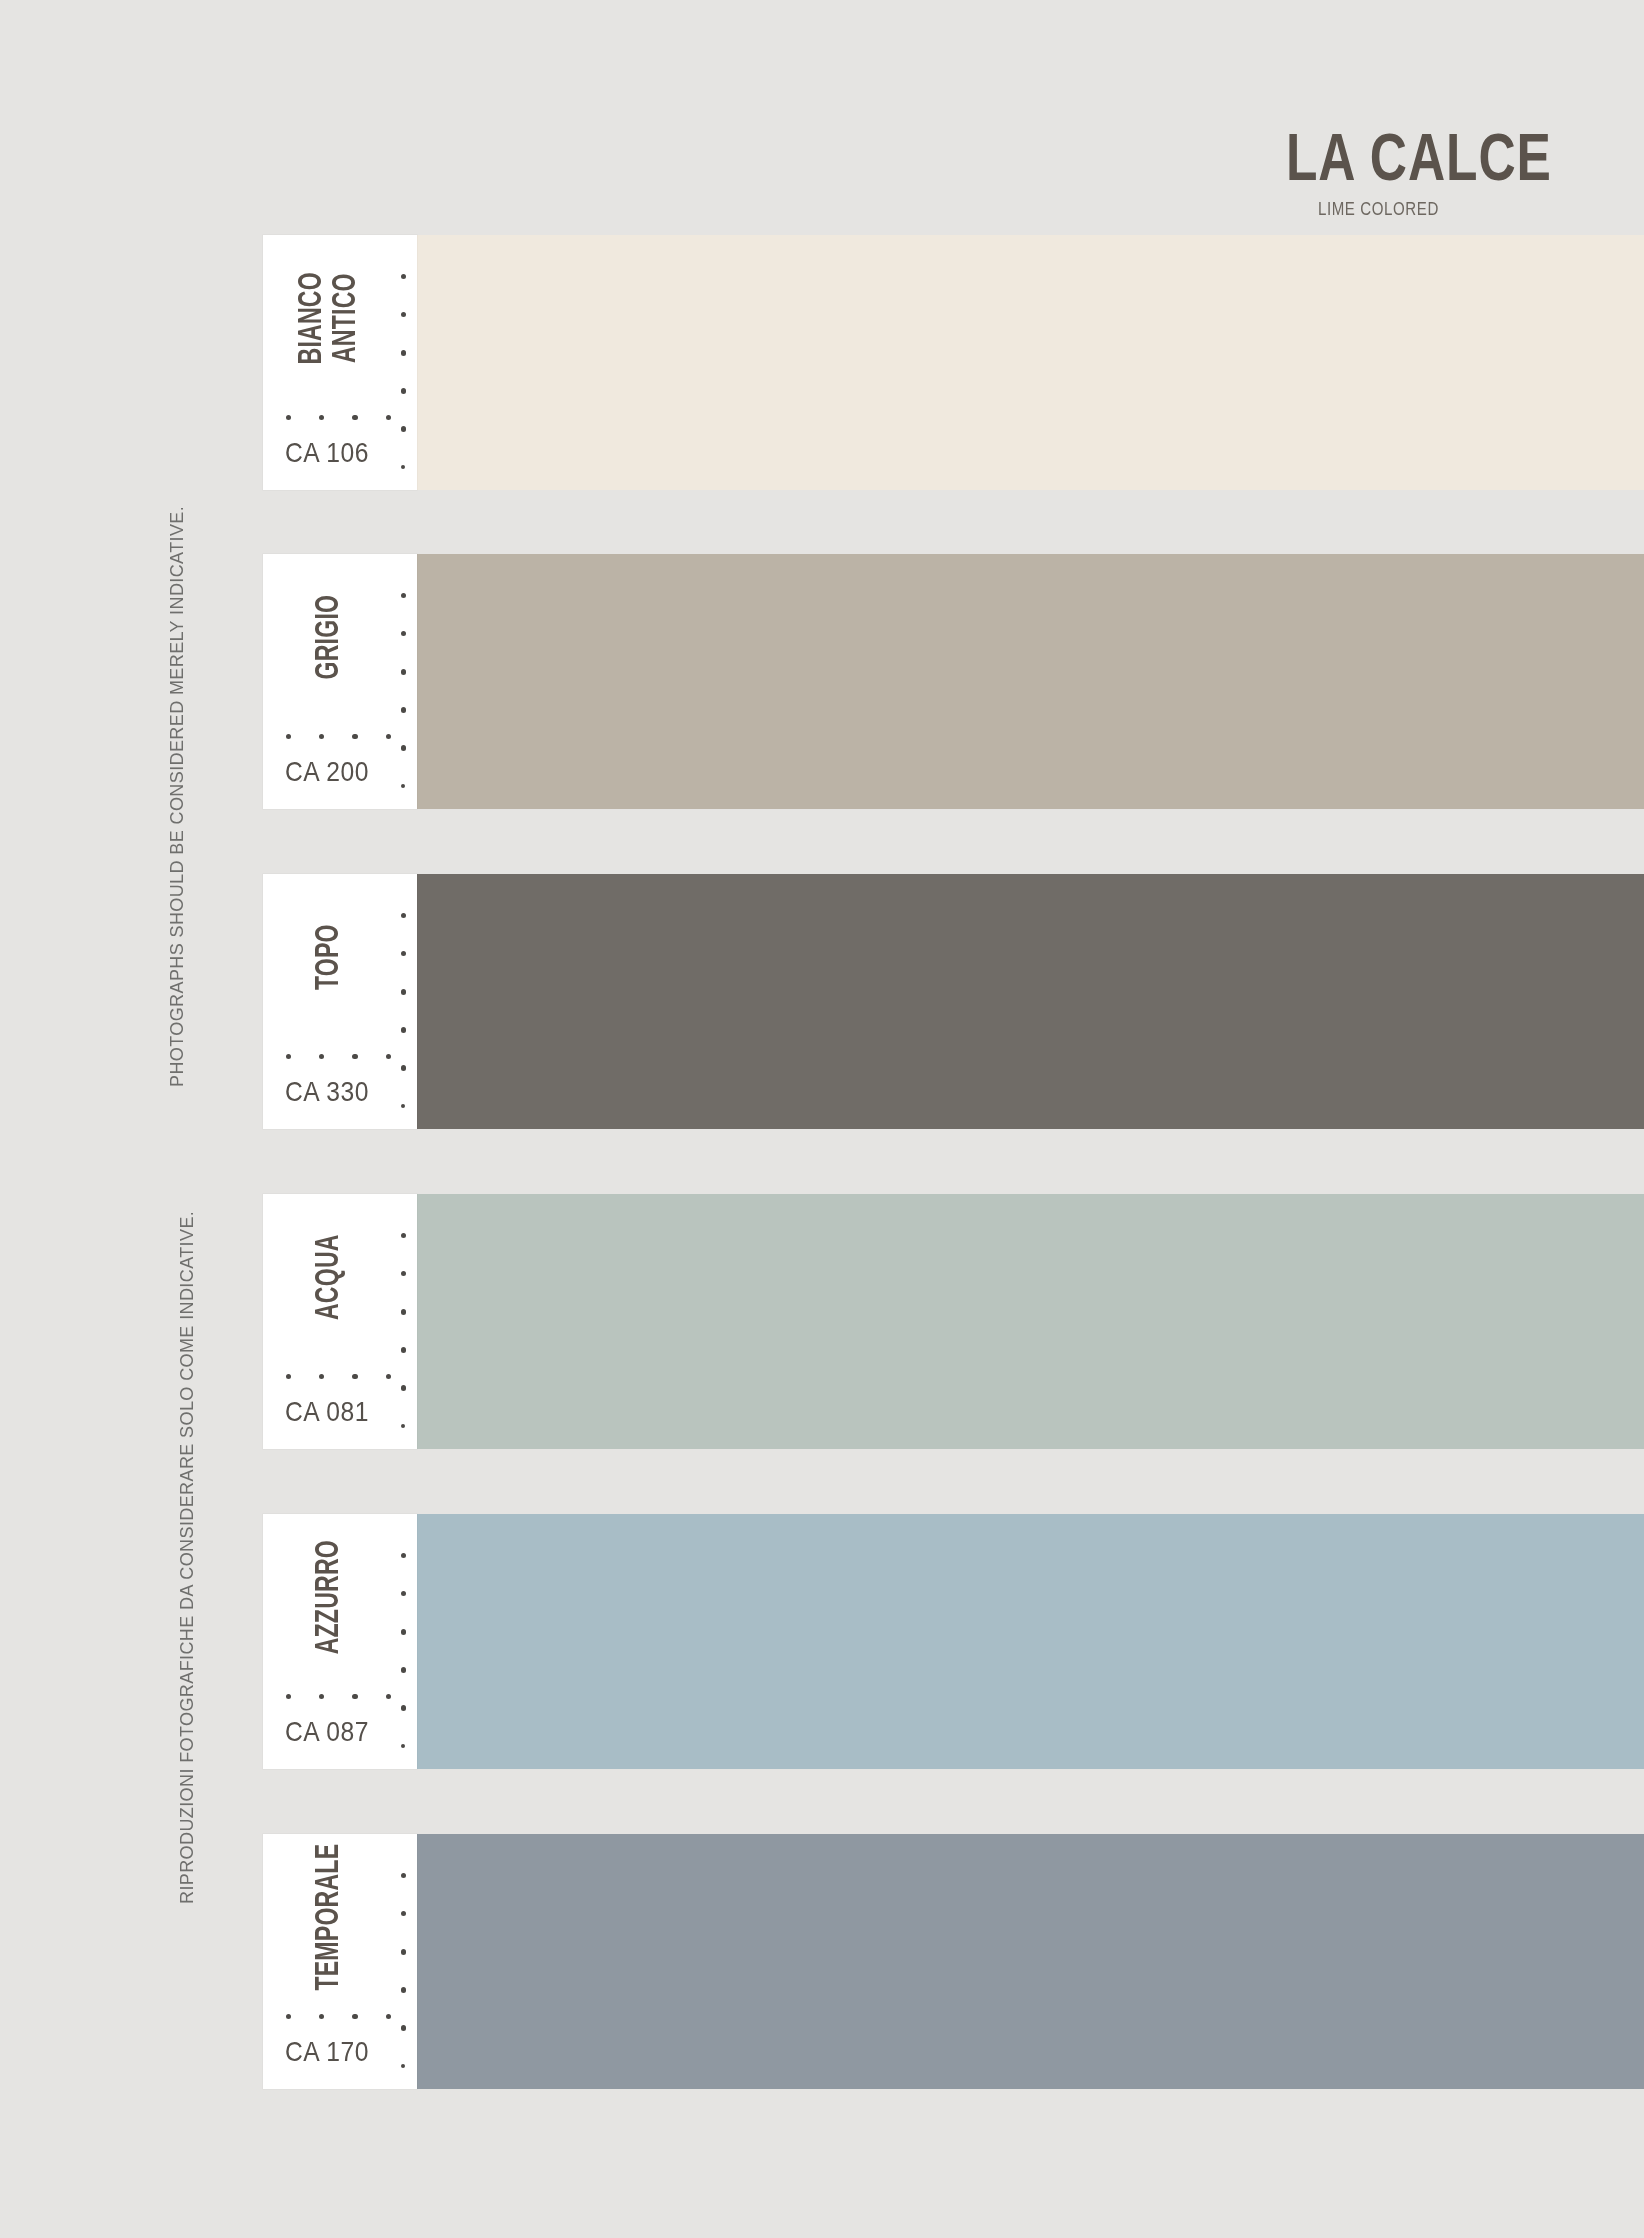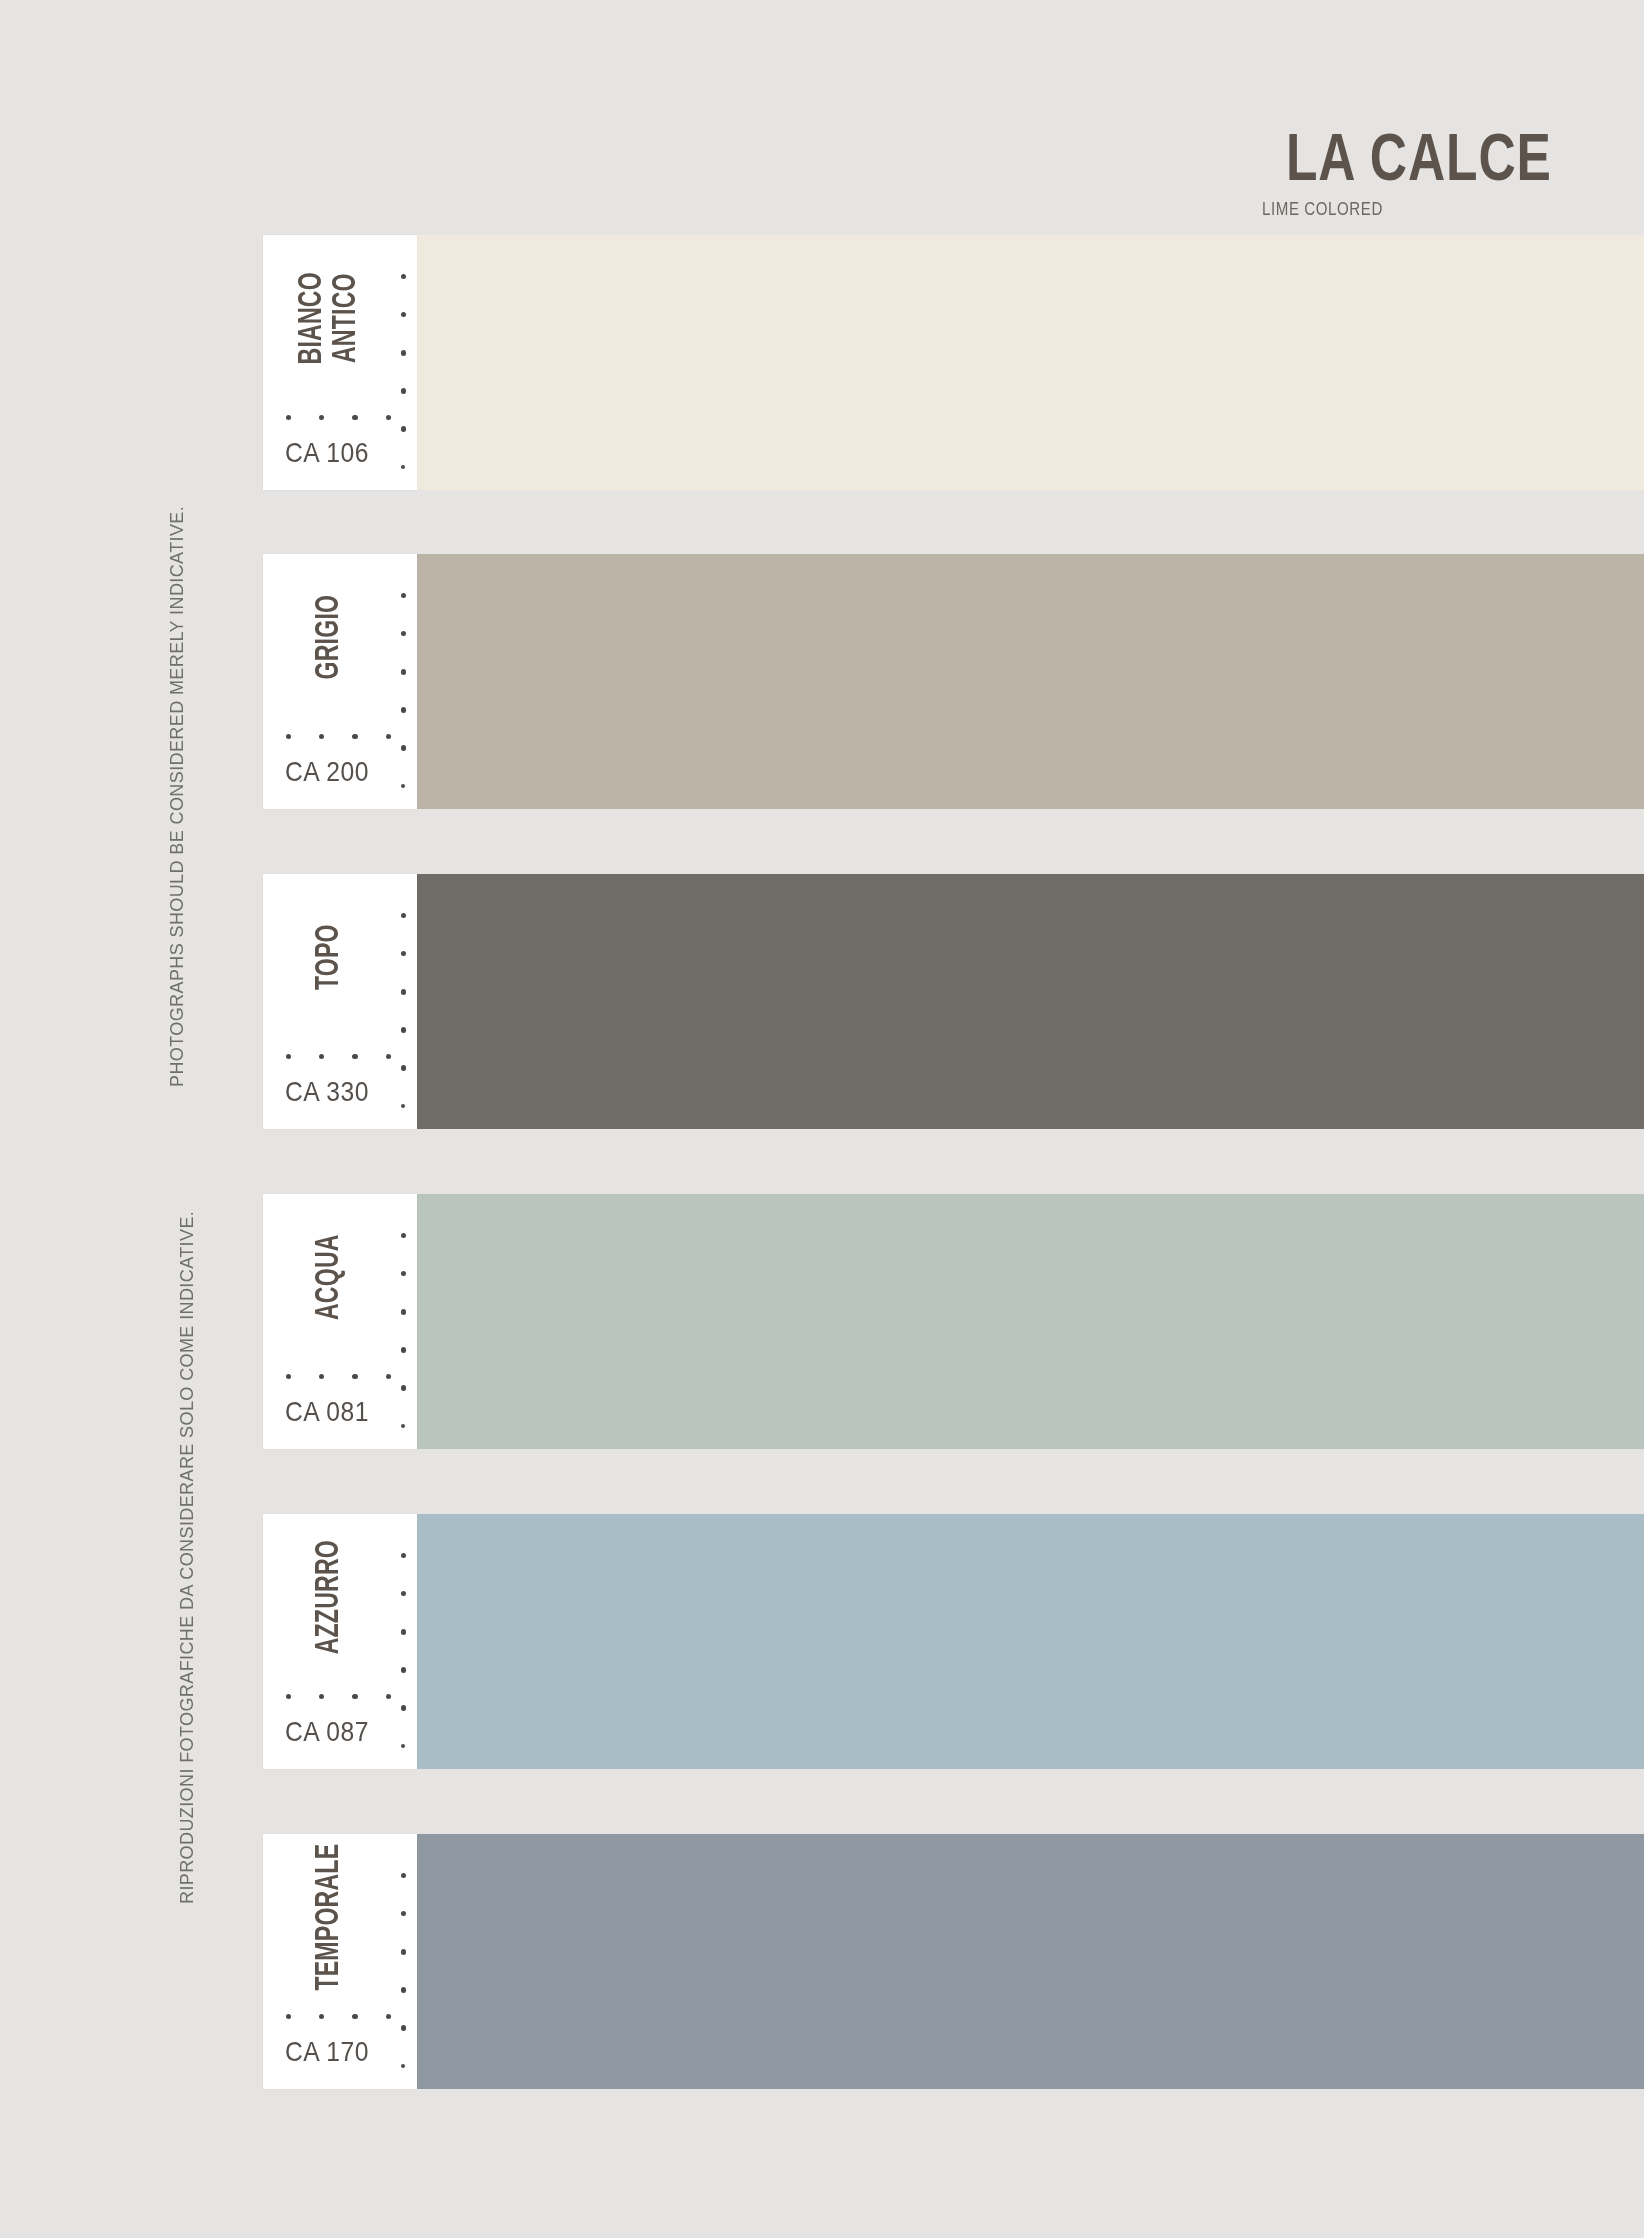--- a/index.html
+++ b/index.html
@@ -14,21 +14,21 @@
     overflow: hidden;
     font-family: "Liberation Sans", sans-serif;
     -webkit-font-smoothing: antialiased;
   }
 
   
   #header {
     position: absolute;
     right: 92px;
     top: 124px;
-    text-align: left;
+    text-align: center;
   }
   #header .brand-title {
     font-family: "Liberation Sans Narrow", "Liberation Sans", sans-serif;
     font-size: 66px;
     font-weight: 700;
     letter-spacing: 1.2px;
     color: #5b534c;
     line-height: 1;
     transform: scaleX(0.78);
     transform-origin: right center;

